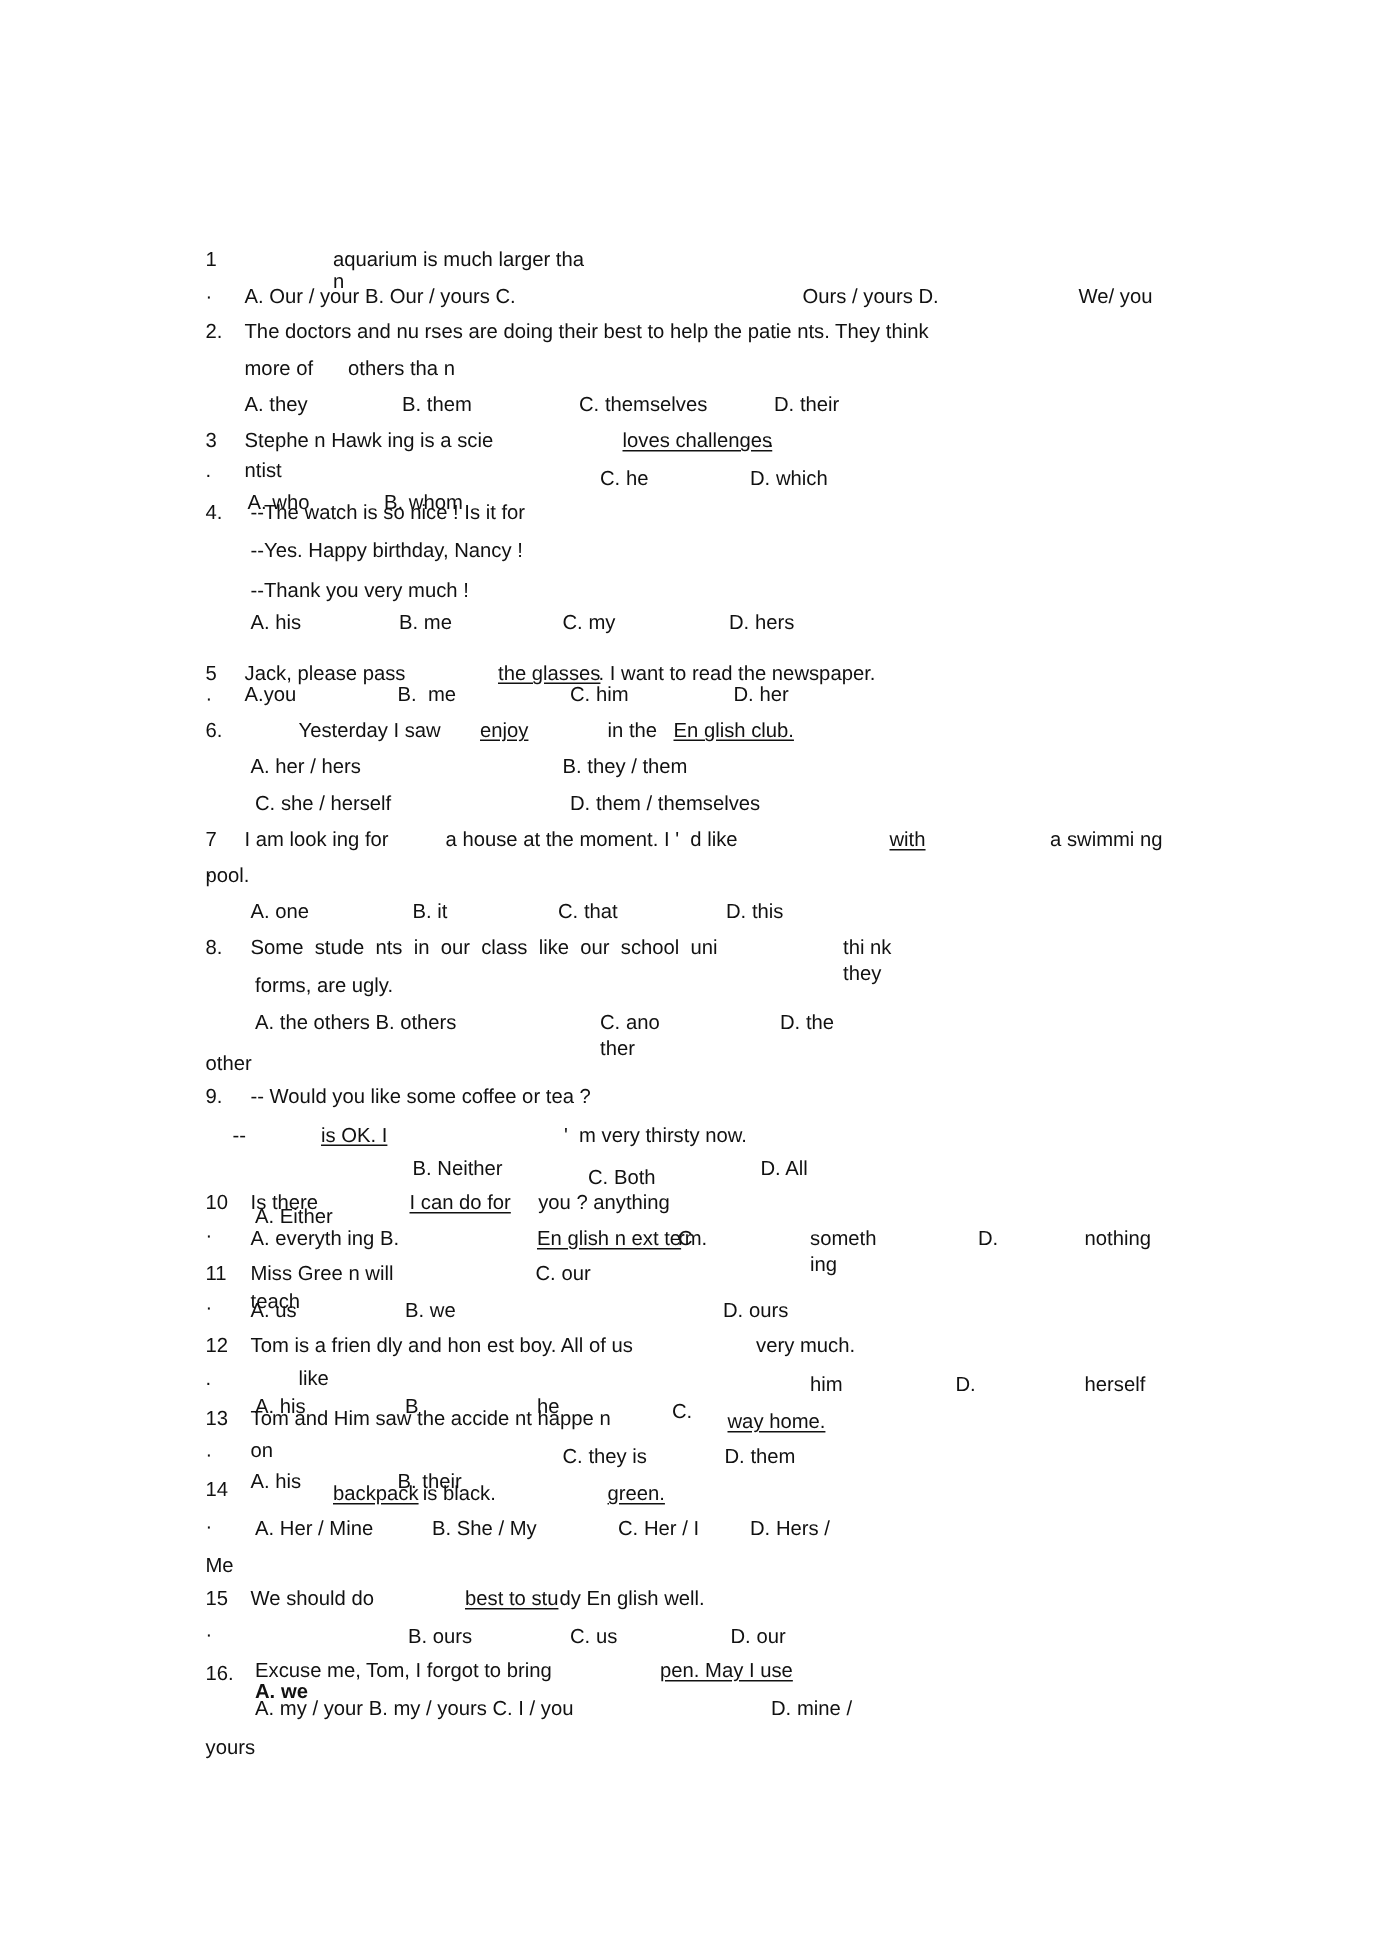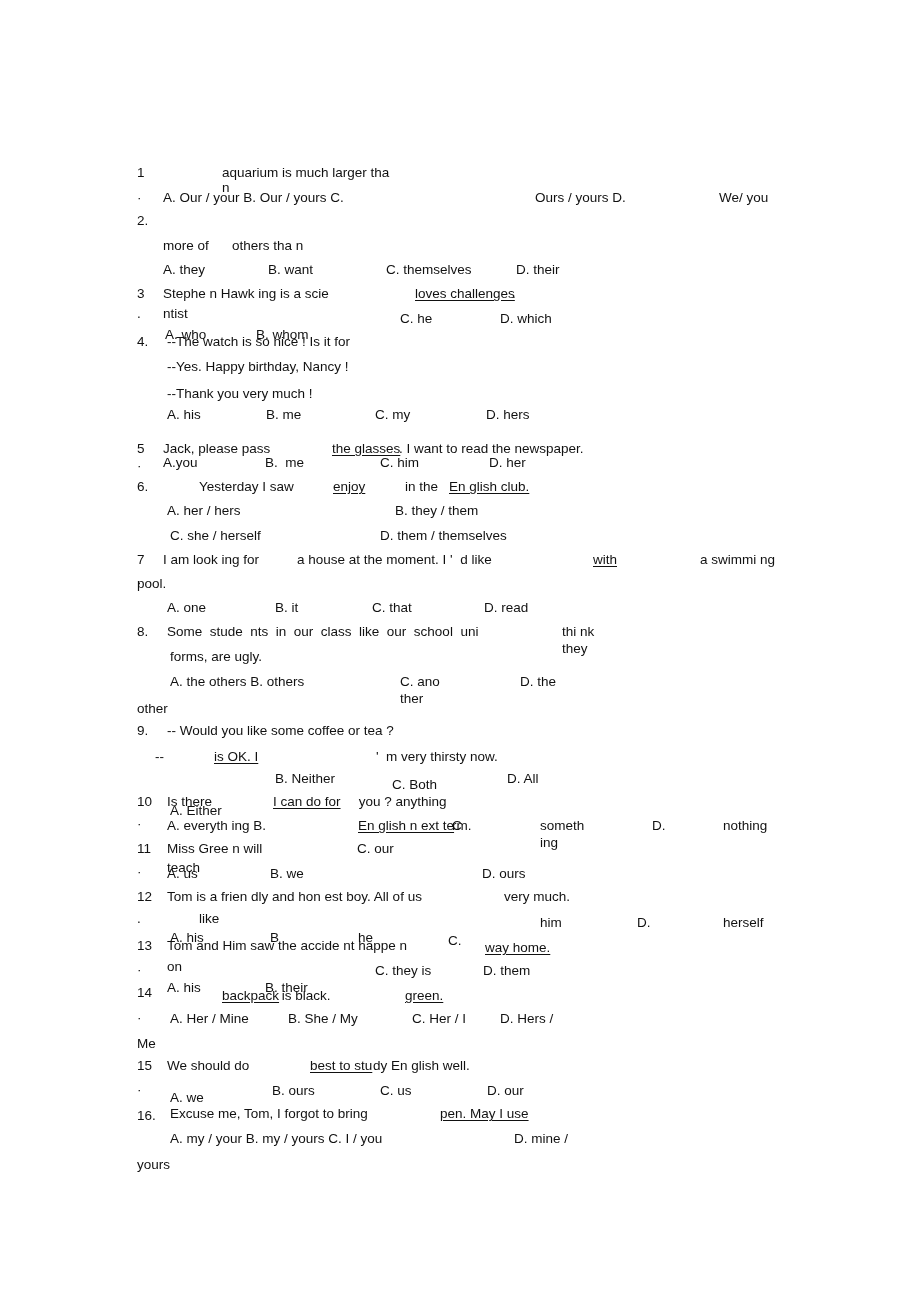--- a/index.html
+++ b/index.html
@@ -34,24 +34,25 @@
 <div id="page">
 
 <span class="f" style="left: 137px; top: 165px;">1</span>
     <span class="f" style="left: 137px; top: 190px;">·</span>
     <span class="f" style="left: 222px; top: 165px;">aquarium is much larger tha</span>
     <span class="f" style="left: 222px; top: 180px;">n</span>
     <span class="f" style="left: 163px; top: 190px;">A. Our / your B. Our / yours C.</span>
     <span class="f" style="left: 535px; top: 190px;">Ours / yours D.</span>
     <span class="f" style="left: 719px; top: 190px;">We/ you</span>
     <span class="f" style="left: 137px; top: 213px;">2.</span>
+    <span class="f" style="left: 163px; top: 213px;">The doctors and nu rses are doing their best to help the patie nts. They think</span>
     <span class="f" style="left: 163px; top: 238px;">more of</span>
     <span class="f" style="left: 232px; top: 238px;">others tha n</span>
     <span class="f" style="left: 163px; top: 262px;">A. they</span>
-    <span class="f" style="left: 268px; top: 262px;">B. want</span>
+    <span class="f" style="left: 268px; top: 262px;">B. them</span>
     <span class="f" style="left: 386px; top: 262px;">C. themselves</span>
     <span class="f" style="left: 516px; top: 262px;">D. their</span>
     <span class="f" style="left: 137px; top: 286px;">3</span>
     <span class="f" style="left: 137px; top: 306px;">.</span>
     <span class="f" style="left: 163px; top: 286px;">Stephe n Hawk ing is a scie</span>
     <span class="f" style="left: 163px; top: 306px;">ntist</span>
     <span class="f u" style="left: 415px; top: 286px;">loves challenges</span>
     <span class="f" style="left: 512px; top: 286px;">.</span>
     <span class="f" style="left: 400px; top: 311px;">C. he</span>
     <span class="f" style="left: 500px; top: 311px;">D. which</span>
@@ -69,38 +70,38 @@
     <span class="f" style="left: 137px; top: 458px;">·</span>
     <span class="f" style="left: 163px; top: 441px;">Jack, please pass</span>
     <span class="f u" style="left: 332px; top: 441px;">the glasses</span>
     <span class="f" style="left: 399px; top: 441px;">. I want to read the newspaper.</span>
     <span class="f" style="left: 163px; top: 455px;">A.you</span>
     <span class="f" style="left: 265px; top: 455px;">B.  me</span>
     <span class="f" style="left: 380px; top: 455px;">C. him</span>
     <span class="f" style="left: 489px; top: 455px;">D. her</span>
     <span class="f" style="left: 137px; top: 479px;">6.</span>
     <span class="f" style="left: 167px; top: 479px; margin-left: 32px;">Yesterday I saw</span>
-    <span class="f u" style="left: 320px; top: 479px; margin-left: 13px;">enjoy</span>
+    <span class="f u" style="left: 320px; top: 479px;">enjoy</span>
     <span class="f" style="left: 405px; top: 479px;">in the </span>
     <span class="f u" style="left: 449px; top: 479px;">En glish club.</span>
     <span class="f" style="left: 167px; top: 503px;">A. her / hers</span>
-    <span class="f" style="left: 375px; top: 503px; margin-left: 20px;">B. they / them</span>
+    <span class="f" style="left: 375px; top: 503px;">B. they / them</span>
     <span class="f" style="left: 170px; top: 528px;">C. she / herself</span>
     <span class="f" style="left: 380px; top: 528px;">D. them / themselves</span>
     <span class="f" style="left: 137px; top: 552px;">7</span>
     <span class="f" style="left: 137px; top: 575px;">·</span>
     <span class="f" style="left: 163px; top: 552px;">I am look ing for</span>
     <span class="f" style="left: 297px; top: 552px;">a house at the moment. I '  d like</span>
     <span class="f u" style="left: 593px; top: 552px;">with</span>
     <span class="f" style="left: 700px; top: 552px;">a swimmi ng</span>
     <span class="f" style="left: 137px; top: 576px;">pool.</span>
     <span class="f" style="left: 167px; top: 600px;">A. one</span>
     <span class="f" style="left: 275px; top: 600px;">B. it</span>
     <span class="f" style="left: 372px; top: 600px;">C. that</span>
-    <span class="f" style="left: 484px; top: 600px;">D. read</span>
+    <span class="f" style="left: 484px; top: 600px;">D. this</span>
     <span class="f" style="left: 137px; top: 624px;">8.</span>
     <span class="f" style="left: 167px; top: 624px;">Some  stude  nts  in  our  class  like  our  school  uni</span>
     <span class="f" style="left: 562px; top: 624px;">thi nk</span>
     <span class="f" style="left: 562px; top: 641px;">they</span>
     <span class="f" style="left: 170px; top: 649px;">forms, are ugly.</span>
     <span class="f" style="left: 170px; top: 674px;">A. the others B. others</span>
     <span class="f" style="left: 400px; top: 674px;">C. ano</span>
     <span class="f" style="left: 400px; top: 691px;">ther</span>
     <span class="f" style="left: 520px; top: 674px;">D. the</span>
     <span class="f" style="left: 137px; top: 701px;">other</span>
@@ -163,21 +164,21 @@
     <span class="f" style="left: 170px; top: 1011px;">A. Her / Mine</span>
     <span class="f" style="left: 288px; top: 1011px;">B. She / My</span>
     <span class="f" style="left: 412px; top: 1011px;">C. Her / I</span>
     <span class="f" style="left: 500px; top: 1011px;">D. Hers /</span>
     <span class="f" style="left: 137px; top: 1036px;">Me</span>
     <span class="f" style="left: 137px; top: 1058px;">15</span>
     <span class="f" style="left: 137px; top: 1082px;">·</span>
     <span class="f" style="left: 167px; top: 1058px;">We should do</span>
     <span class="f u" style="left: 310px; top: 1058px;">best to stu</span>
     <span class="f" style="left: 373px; top: 1058px;">dy En glish well.</span>
-    <span class="f" style="left: 170px; top: 1090px;">A. we</span>
+    <span class="f" style="left: 170px; top: 1120px; font-weight: bold;">A. we</span>
     <span class="f" style="left: 272px; top: 1083px;">B. ours</span>
     <span class="f" style="left: 380px; top: 1083px;">C. us</span>
     <span class="f" style="left: 487px; top: 1083px;">D. our</span>
     <span class="f" style="left: 137px; top: 1108px;">16.</span>
     <span class="f" style="left: 170px; top: 1106px;">Excuse me, Tom, I forgot to bring</span>
     <span class="f u" style="left: 440px; top: 1106px;">pen. May I use</span>
     <span class="f" style="left: 170px; top: 1131px;">A. my / your B. my / yours C. I / you</span>
     <span class="f" style="left: 514px; top: 1131px;">D. mine /</span>
     <span class="f" style="left: 137px; top: 1157px;">yours</span>
   </div>

